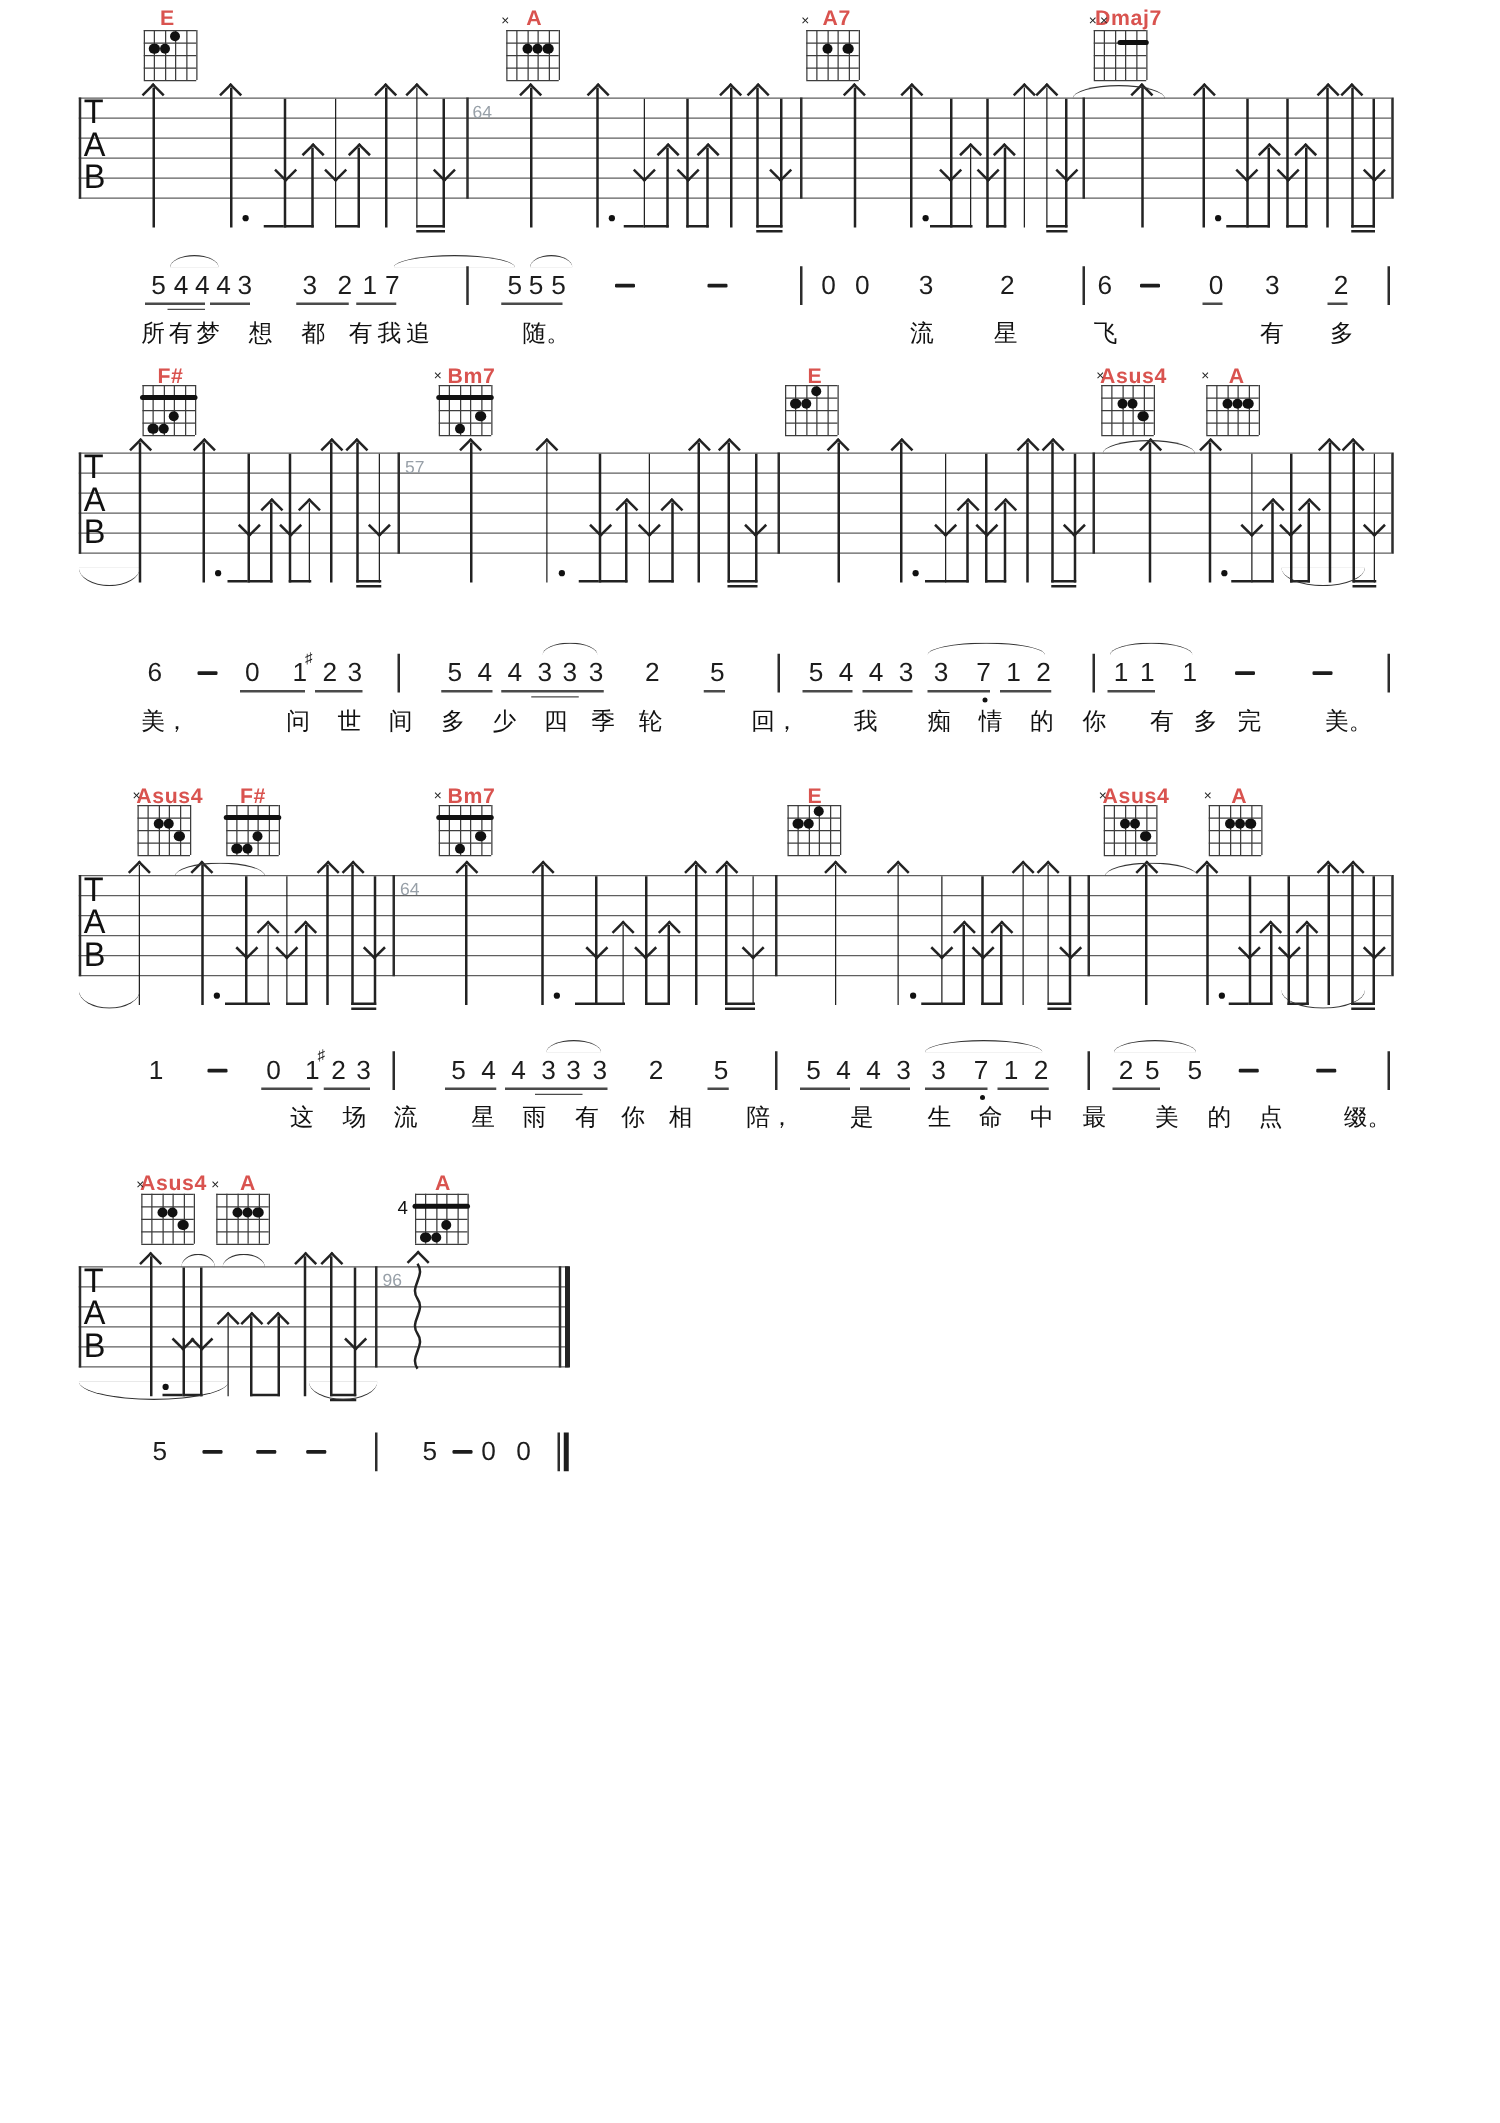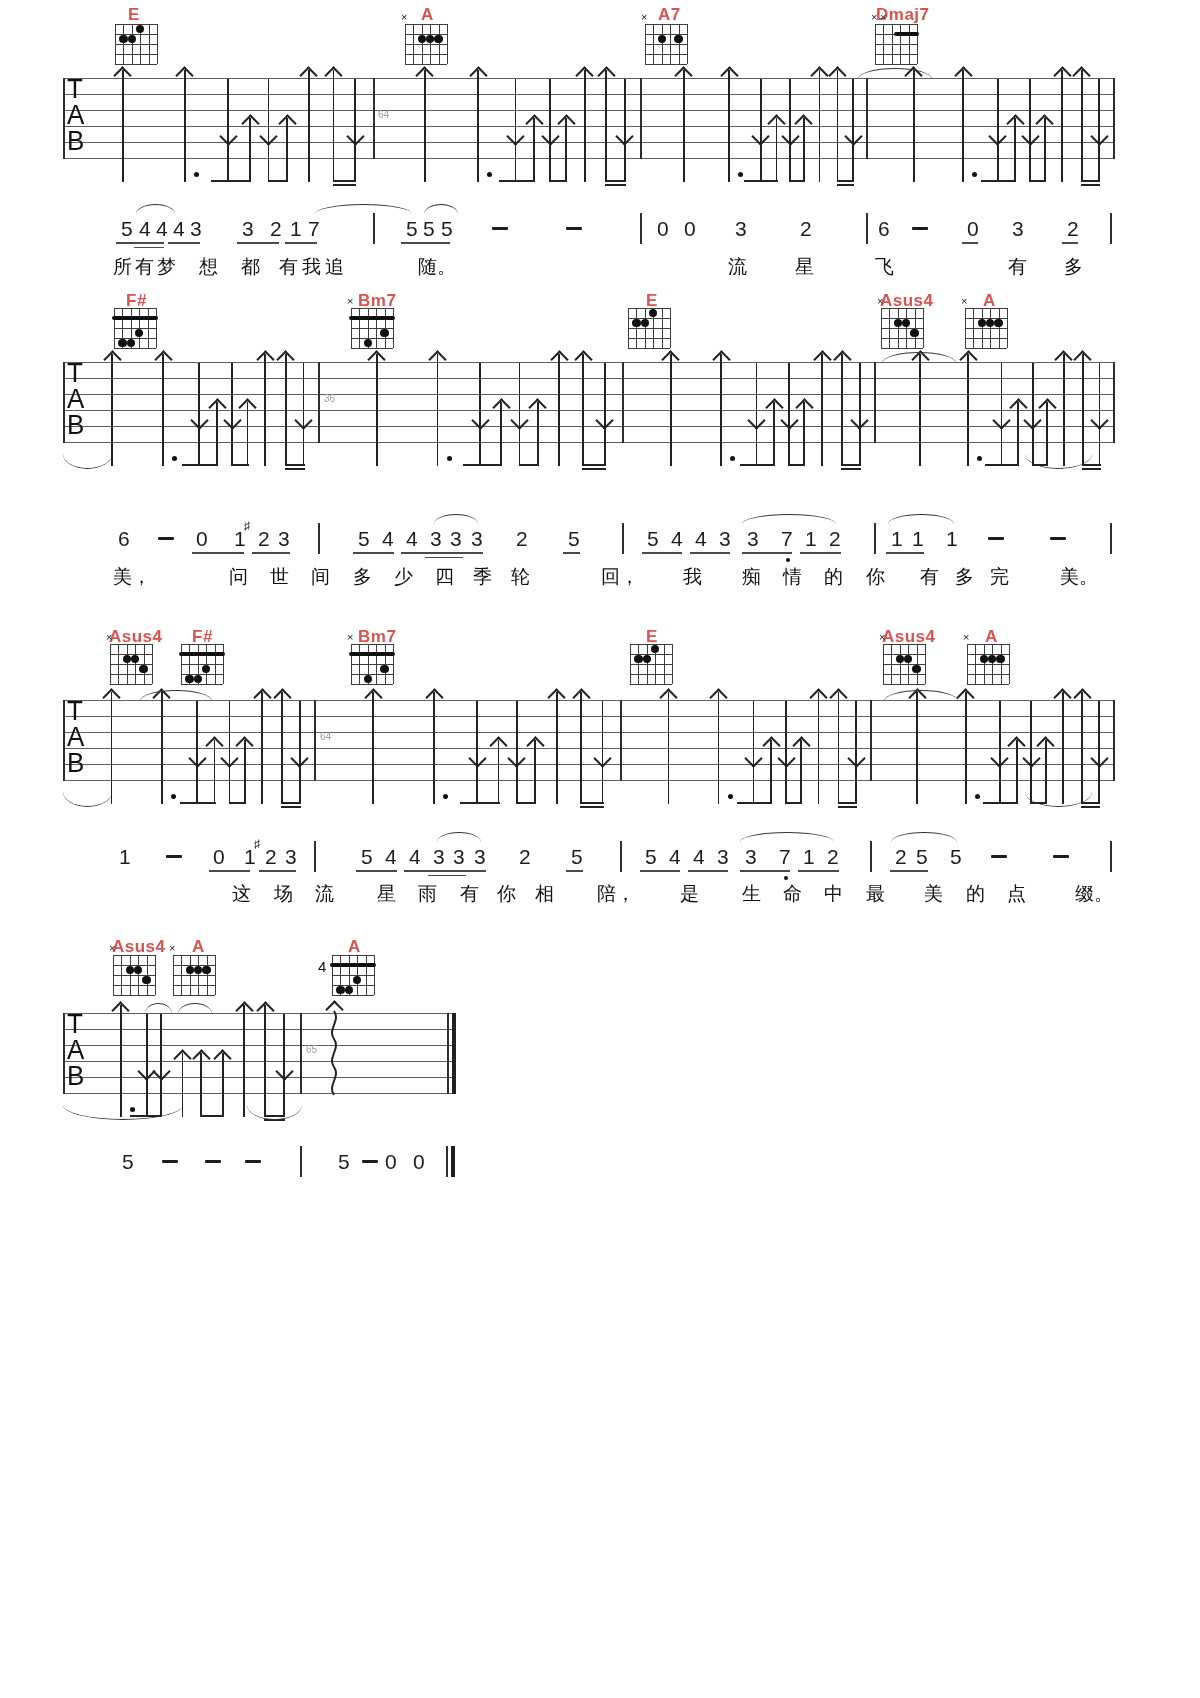--- a/index.html
+++ b/index.html
@@ -2,21 +2,21 @@
 <html><head>
 <meta charset="utf-8">
 <style>
   html,body{margin:0;padding:0;background:#e8e8e8;}
   #sheet{position:relative;background:#ffffff;width:1200px;height:1698px;margin:0 auto;
          font-family:"Liberation Sans","DejaVu Sans",sans-serif;overflow:hidden;}
   .abs{position:absolute;}
   .chord-label{font-size:17px;font-weight:bold;letter-spacing:0.5px;}
   .xmark{font-size:11px;color:#222;}
   .posmark{font-size:15px;color:#111;}
-  .measure-num{font-size:10px;margin-top:28px;}
+  .measure-num{font-size:14px;}
   .tabletter{font-size:26px;color:#111;line-height:26px;transform:scaleY(1.05);}
   .numtok{font-size:21px;color:#1d1d1d;}
   .lyrtok{font-size:19px;color:#111;}
   .sharp{font-size:12px;color:#1d1d1d;}
   .hline{background:#5f5f5f;height:1.2px;}
   .gline{background:#3d3d3d;}
   .vstem{background:#222;width:1.8px;}
   .barline{background:#2d2d2d;width:1.7px;}
   .dash{background:#1d1d1d;height:3.2px;border-radius:1px;}
   .uline{background:#4a4a4a;height:1.6px;}
@@ -342,21 +342,21 @@
     <div class="abs hline" style="left: 63px; top: 426px; width: 1050px;"></div>
     <div class="abs hline" style="left: 63px; top: 442px; width: 1050px;"></div>
     <div class="abs barline" style="left: 63px; top: 362px; height: 81px;"></div>
     <div class="abs barline" style="left: 318px; top: 362px; height: 81px;"></div>
     <div class="abs barline" style="left: 622px; top: 362px; height: 81px;"></div>
     <div class="abs barline" style="left: 874px; top: 362px; height: 81px;"></div>
     <div class="abs barline" style="left: 1113px; top: 362px; height: 81px;"></div>
     <div class="abs tabletter" style="left: 67px; top: 360px;">T</div>
     <div class="abs tabletter" style="left: 67px; top: 386px;">A</div>
     <div class="abs tabletter" style="left: 67px; top: 412px;">B</div>
-    <div class="abs measure-num" style="left: 324px; top: 365px; color: rgb(152, 160, 168);">36</div>
+    <div class="abs measure-num" style="left: 324px; top: 365px; color: rgb(152, 160, 168);">57</div>
     <div class="abs vstem" style="left: 111.45px; top: 354px; height: 112px;"></div>
     <div class="abs chev-up" style="left: 105.95px; top: 353px;"></div>
     <div class="abs vstem" style="left: 162.45px; top: 354px; height: 112px;"></div>
     <div class="abs chev-up" style="left: 156.95px; top: 353px;"></div>
     <div class="abs vstem" style="left: 198.15px; top: 363px; height: 103px;"></div>
     <div class="abs chev-dn" style="left: 192.65px; top: 414px;"></div>
     <div class="abs vstem" style="left: 216px; top: 402px; height: 64px;"></div>
     <div class="abs chev-up" style="left: 210.5px; top: 401px;"></div>
     <div class="abs vstem" style="left: 231.3px; top: 363px; height: 103px;"></div>
     <div class="abs chev-dn" style="left: 225.8px; top: 414px;"></div>
@@ -845,21 +845,21 @@
     <div class="abs hline" style="left: 63px; top: 1061px; width: 392px;"></div>
     <div class="abs hline" style="left: 63px; top: 1077px; width: 392px;"></div>
     <div class="abs hline" style="left: 63px; top: 1093px; width: 392px;"></div>
     <div class="abs barline" style="left: 63px; top: 1013px; height: 81px;"></div>
     <div class="abs barline" style="left: 300px; top: 1013px; height: 81px;"></div>
     <div class="abs barline" style="left: 447px; top: 1013px; height: 81px;"></div>
     <div class="abs " style="left: 452px; top: 1013px; width: 4px; height: 81px; background: rgb(34, 34, 34);"></div>
     <div class="abs tabletter" style="left: 67px; top: 1011px;">T</div>
     <div class="abs tabletter" style="left: 67px; top: 1037px;">A</div>
     <div class="abs tabletter" style="left: 67px; top: 1063px;">B</div>
-    <div class="abs measure-num" style="left: 306px; top: 1016px; color: rgb(152, 160, 168);">65</div>
+    <div class="abs measure-num" style="left: 306px; top: 1016px; color: rgb(152, 160, 168);">96</div>
     <div class="abs vstem" style="left: 119.88px; top: 1005px; height: 112px;"></div>
     <div class="abs chev-up" style="left: 114.38px; top: 1004px;"></div>
     <div class="abs vstem" style="left: 145.95px; top: 1014px; height: 103px;"></div>
     <div class="abs chev-dn" style="left: 140.45px; top: 1065px;"></div>
     <div class="abs vstem" style="left: 160.17px; top: 1014px; height: 103px;"></div>
     <div class="abs chev-dn" style="left: 154.67px; top: 1065px;"></div>
     <div class="abs vstem" style="left: 181.5px; top: 1053px; height: 64px;"></div>
     <div class="abs chev-up" style="left: 176px; top: 1052px;"></div>
     <div class="abs vstem" style="left: 200.46px; top: 1053px; height: 64px;"></div>
     <div class="abs chev-up" style="left: 194.96px; top: 1052px;"></div>

